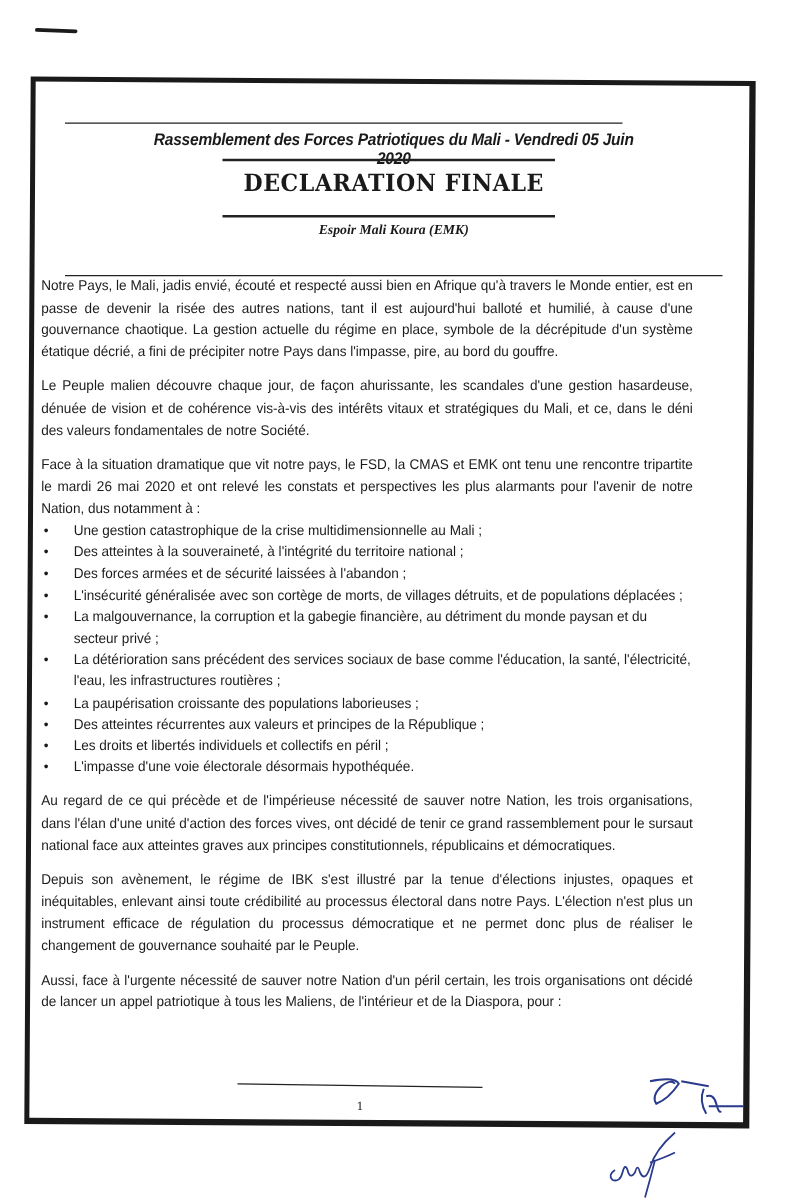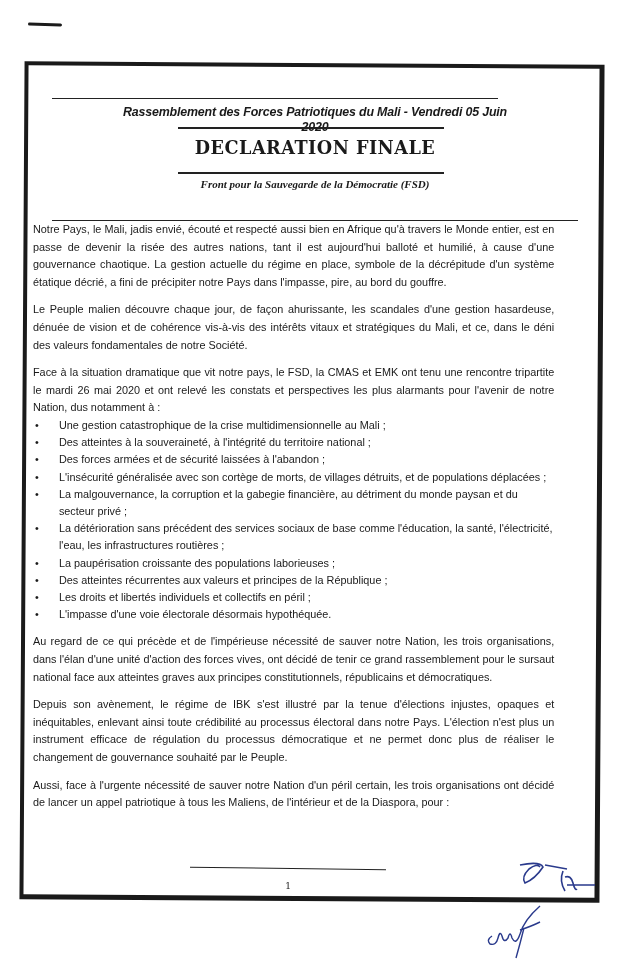--- a/index.html
+++ b/index.html
@@ -54,21 +54,21 @@
 <div class="top-dash"></div>
 <div class="frame"></div>
 
 <div class="rule-top"></div>
 <div class="meeting-title">Rassemblement des Forces Patriotiques du Mali - Vendredi 05 Juin 2020</div>
 <div class="short-rule r1"></div>
 <div class="doc-title">DECLARATION FINALE</div>
 <div class="short-rule r2"></div>
 
 <div class="orgs">
-  <div>Front pour la Sauvegarde de la Démocratie (FSD)</div>
+  <div>Espoir Mali Koura (EMK)</div>
 </div>
 <div class="rule-bottom"></div>
 
 <div class="body-text">
   <p style="margin-top:-1px">Notre Pays, le Mali, jadis envié, écouté et respecté aussi bien en Afrique qu'à travers le Monde entier, est en passe de devenir la risée des autres nations, tant il est aujourd'hui balloté et humilié, à cause d'une gouvernance chaotique. La gestion actuelle du régime en place, symbole de la décrépitude d'un système étatique décrié, a fini de précipiter notre Pays dans l'impasse, pire, au bord du gouffre.</p>
   <p>Le Peuple malien découvre chaque jour, de façon ahurissante, les scandales d'une gestion hasardeuse, dénuée de vision et de cohérence vis-à-vis des intérêts vitaux et stratégiques du Mali, et ce, dans le déni des valeurs fondamentales de notre Société.</p>
   <p>Face à la situation dramatique que vit notre pays, le FSD, la CMAS et EMK ont tenu une rencontre tripartite le mardi 26 mai 2020 et ont relevé les constats et perspectives les plus alarmants pour l'avenir de notre Nation, dus notamment à :</p>
   <ul class="bullets" style="margin-top:-10px">
     <li>Une gestion catastrophique de la crise multidimensionnelle au Mali ;</li>
     <li>Des atteintes à la souveraineté, à l'intégrité du territoire national ;</li>

